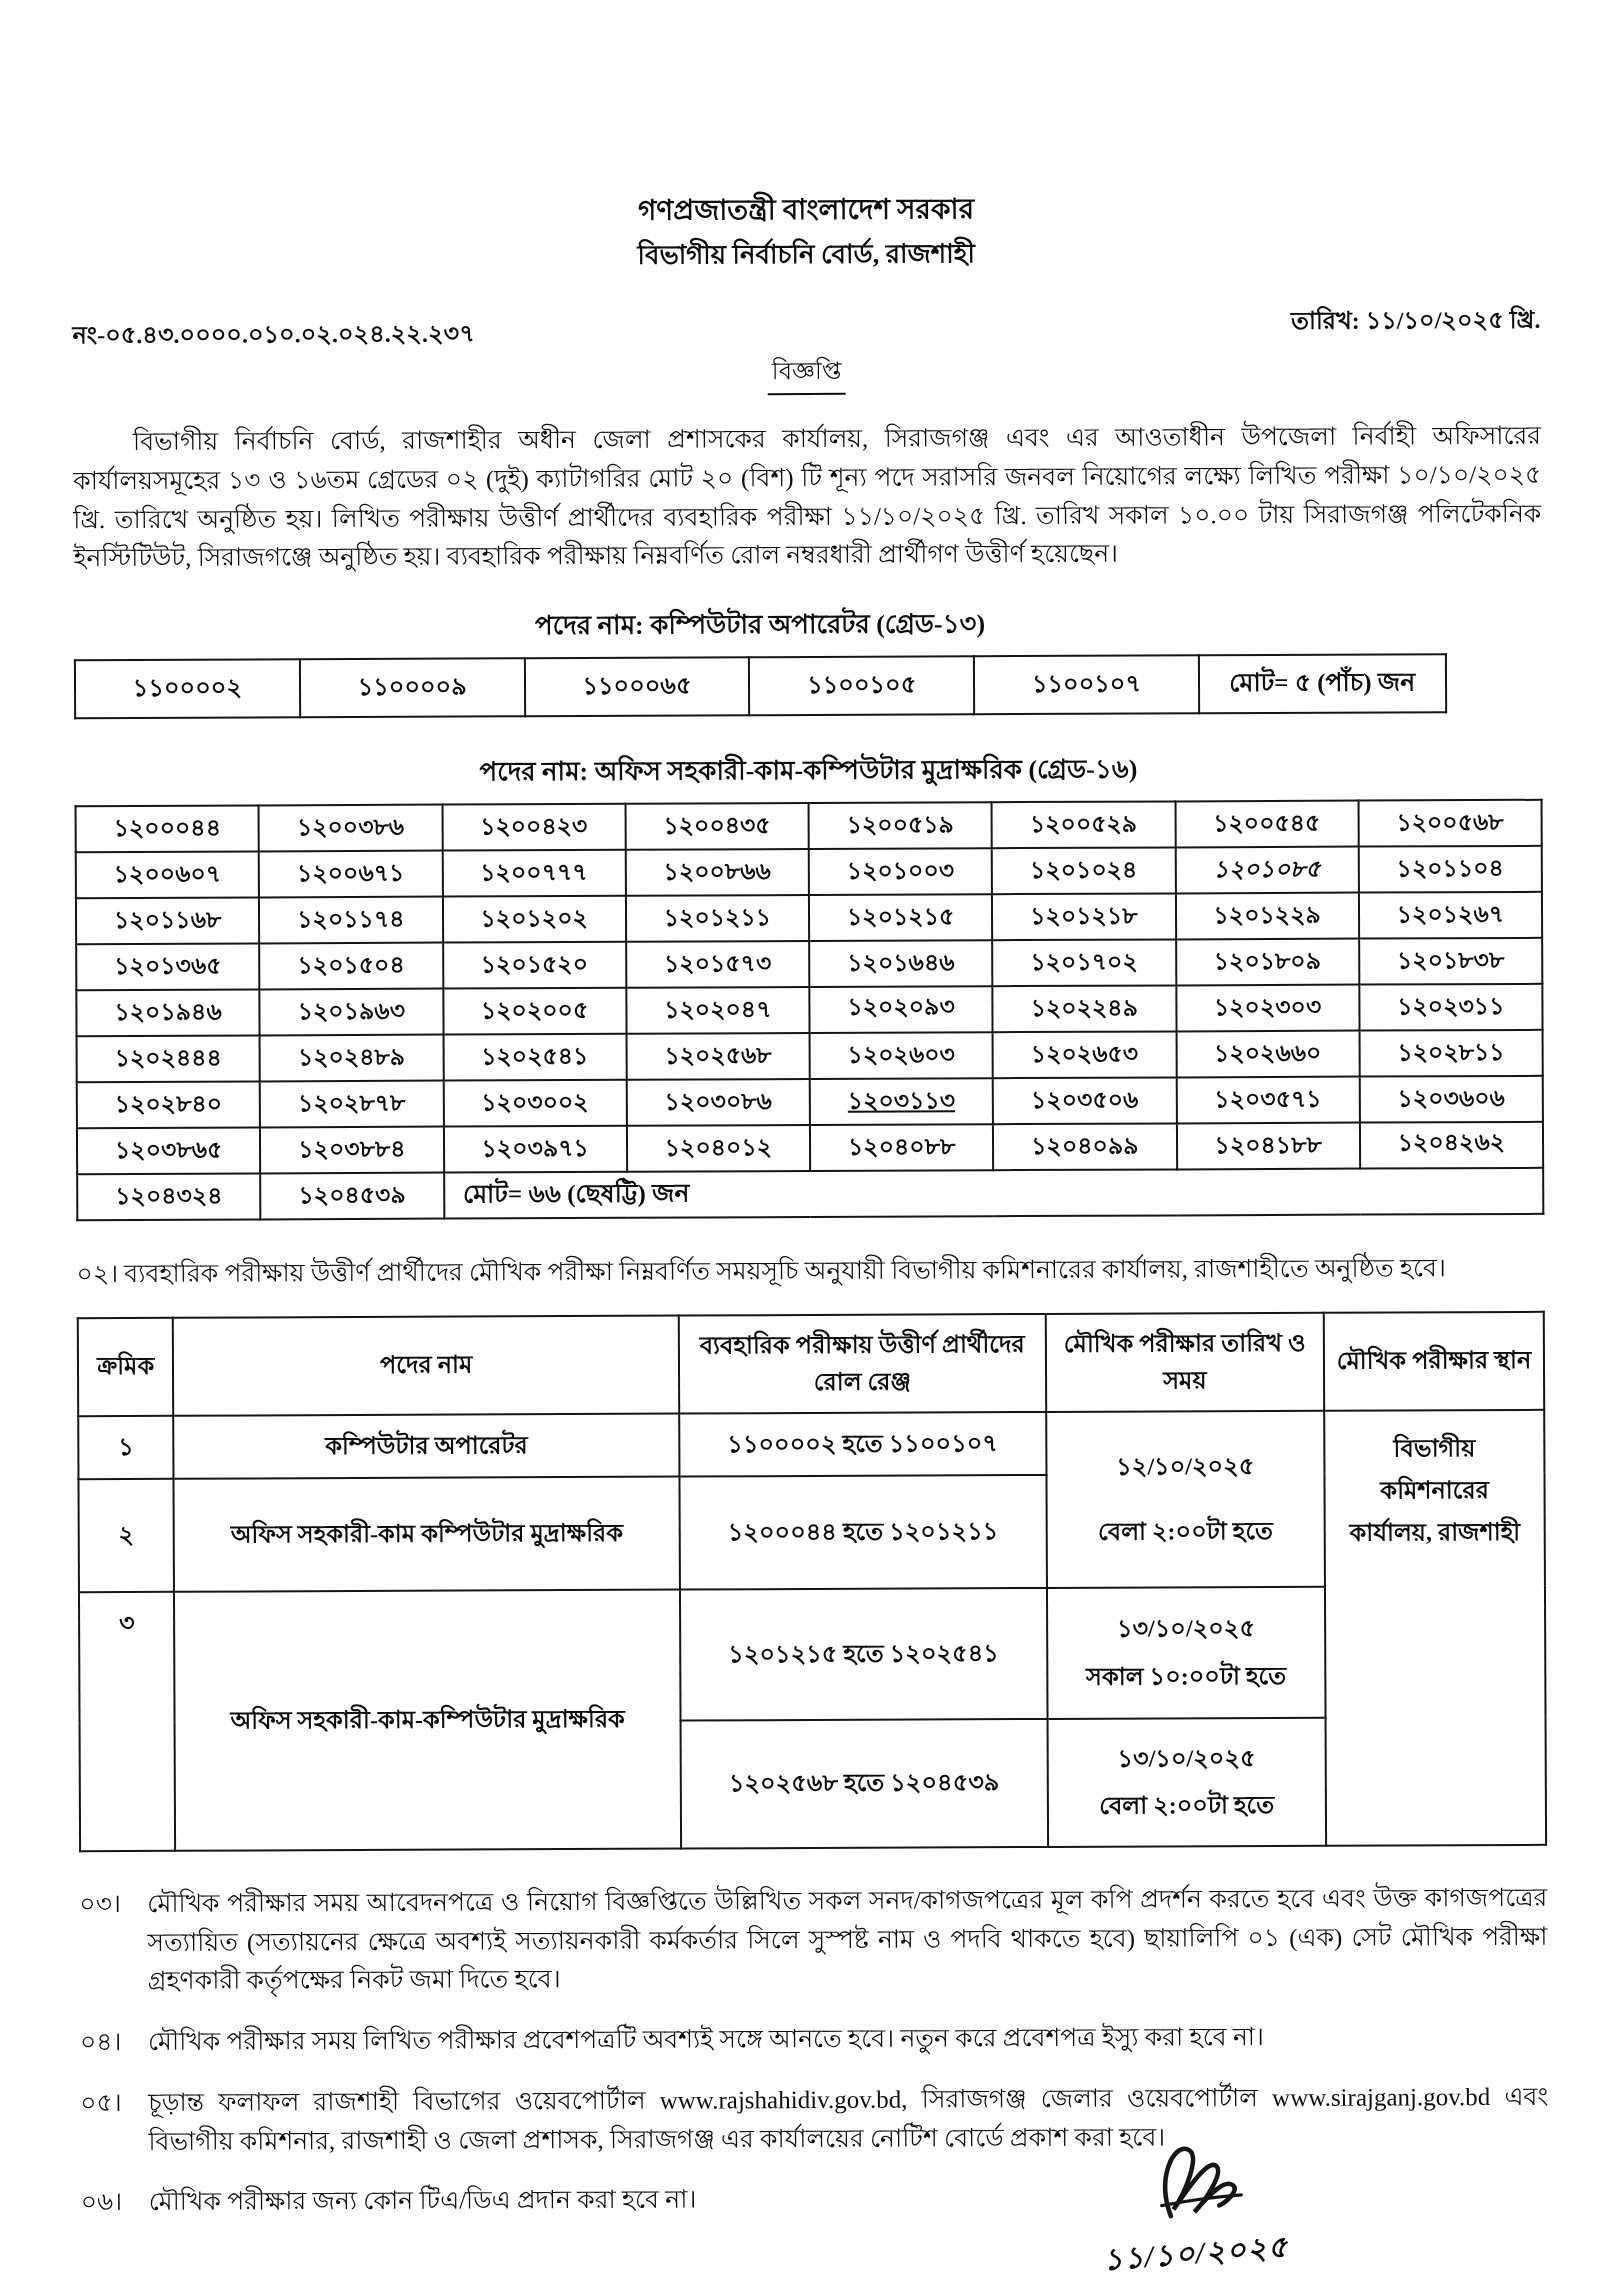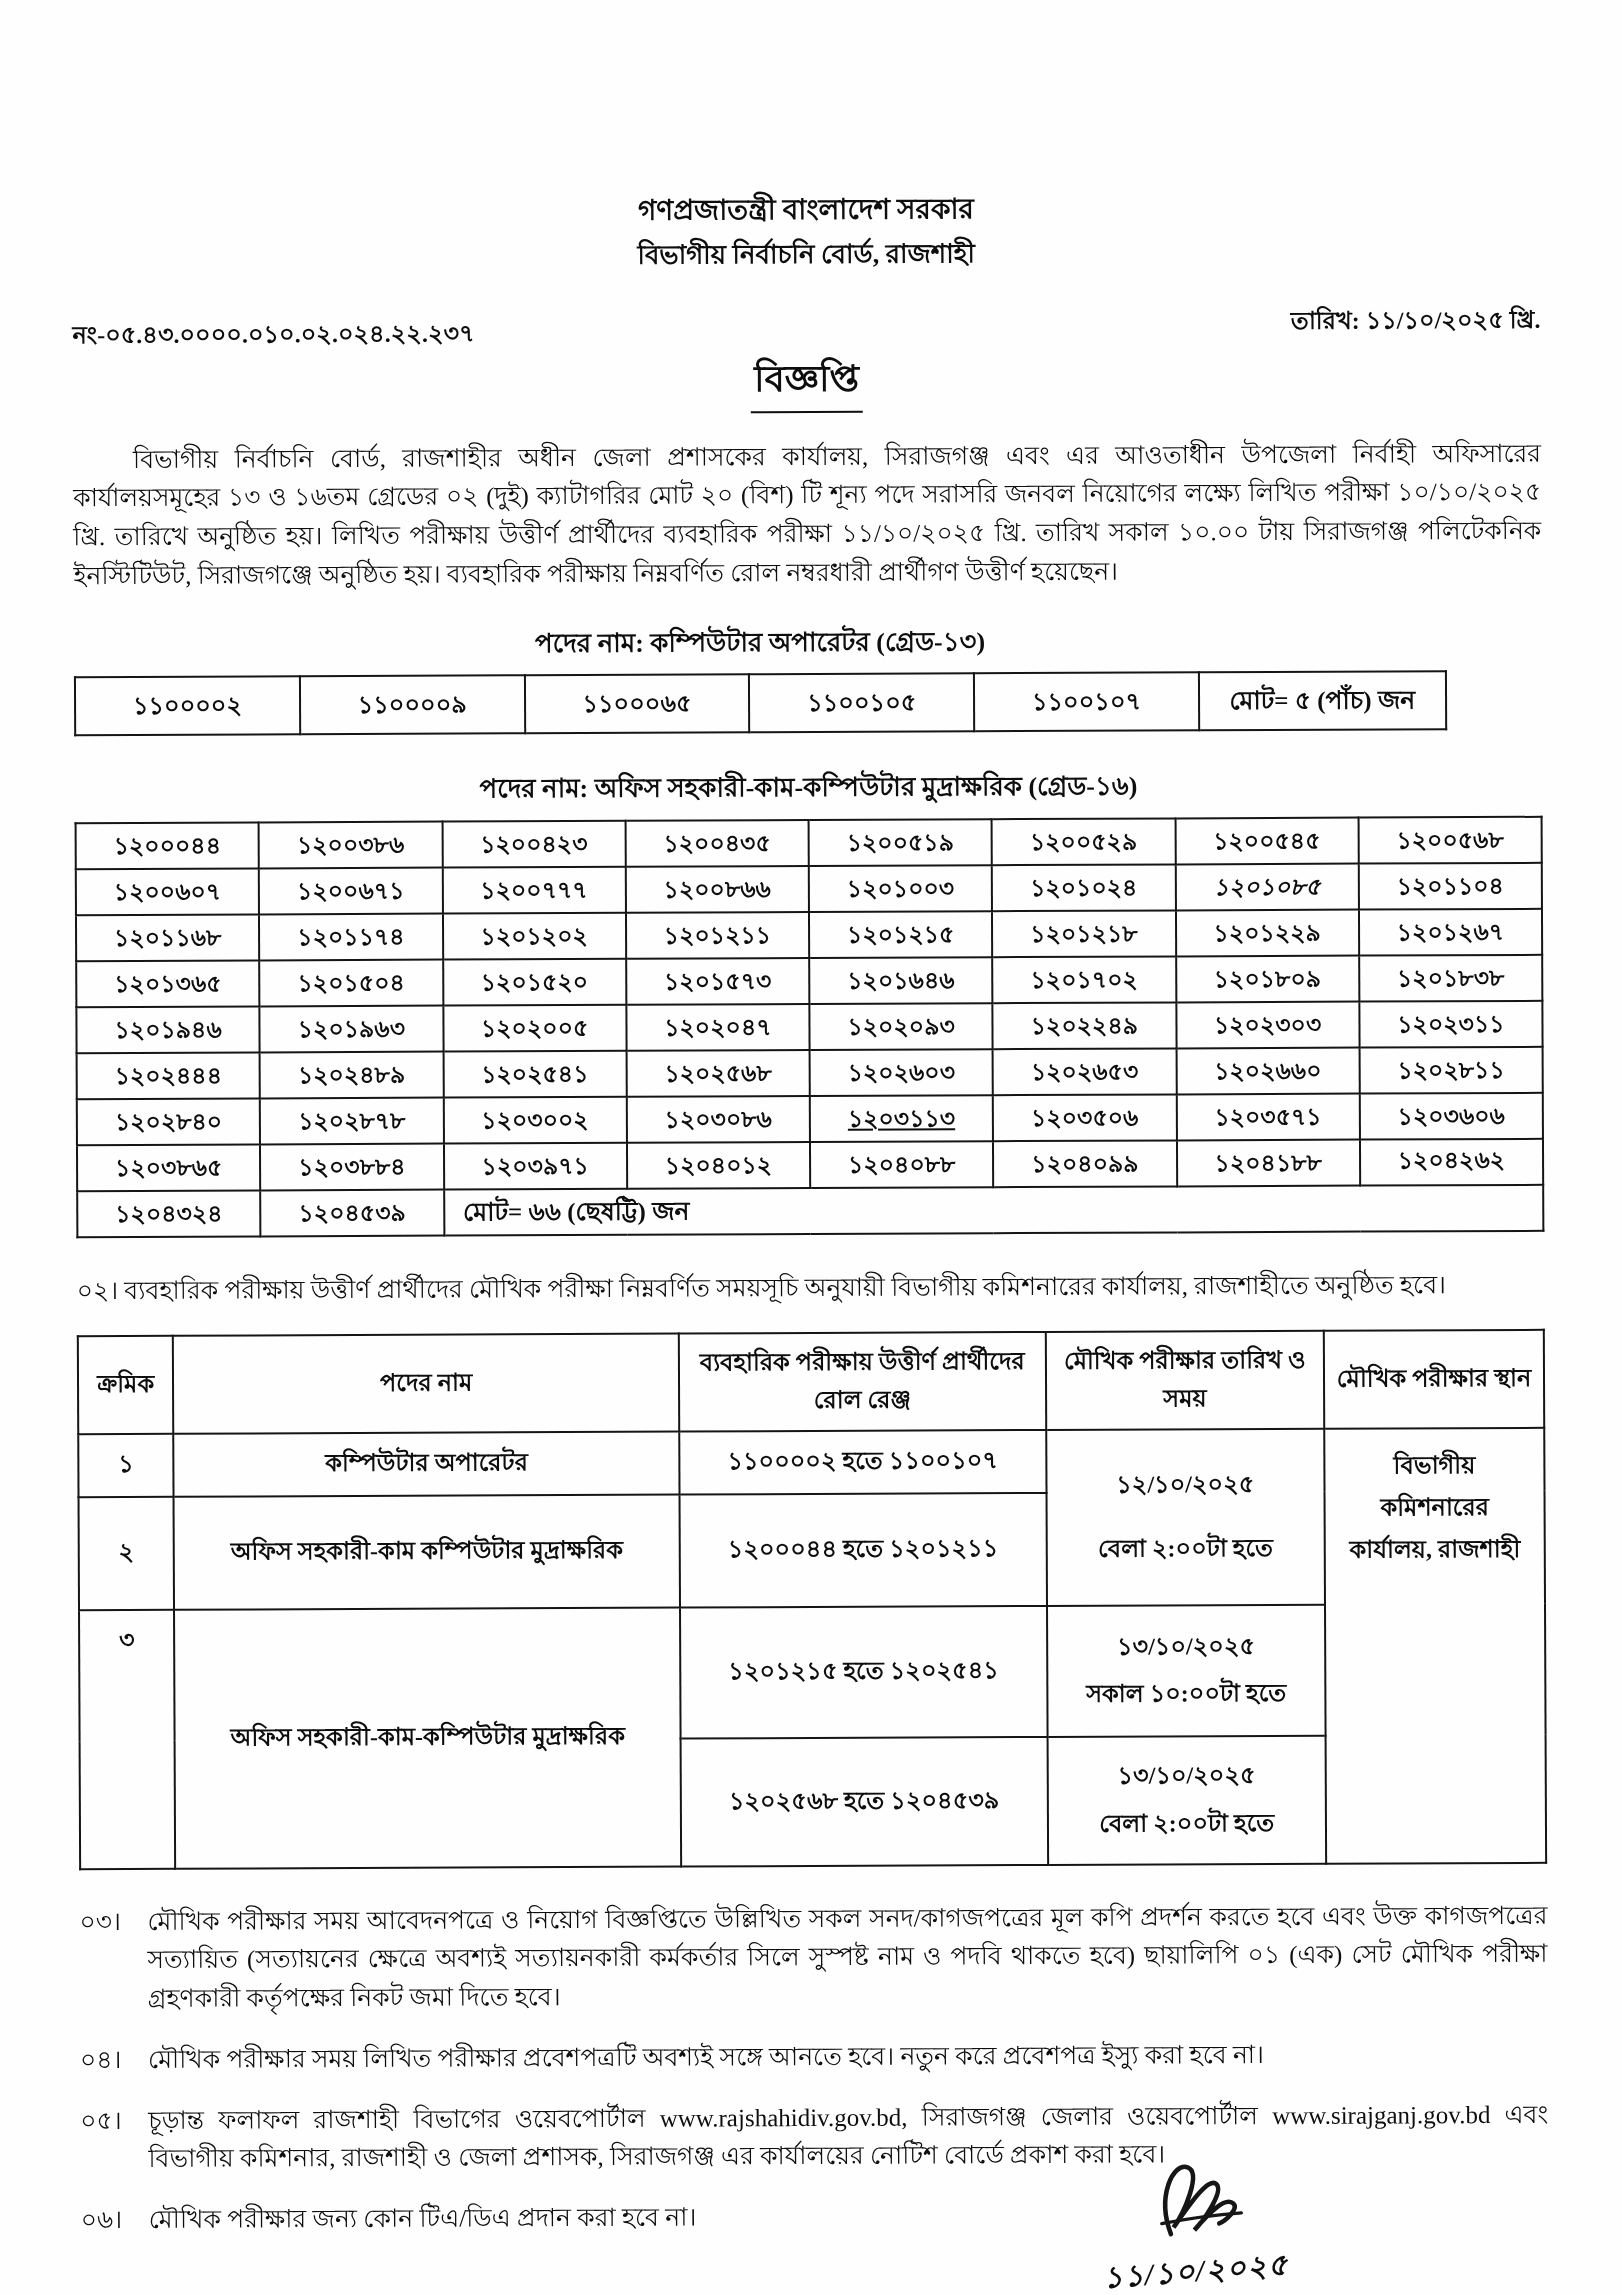--- a/index.html
+++ b/index.html
@@ -23,21 +23,21 @@
   .gov-head { text-align:center; }
   .gov-line1 { font-size:28px; font-weight:700; }
   .gov-line2 { font-size:26px; font-weight:700; margin-top:3.9px; }
 
   .memo-row { display:flex; justify-content:space-between; align-items:flex-end; margin-top:29px; font-size:24px; }
   .memo-no { font-weight:600; }
   .memo-date { font-weight:600; padding-bottom:9.2px; }
 
   .notice-title-wrap { text-align:center; margin-top:1.3px; }
   .notice-title {
-    display:inline-block; font-size:36px; font-weight:700;
+    display:inline-block; font-size:24px; font-weight:400;
     border-bottom:2.6px solid #0e0e0e; padding:0 3.9px 2.6px 3.9px;
   }
 
   .intro { margin-top:25px; text-align:justify; text-indent:60px; font-weight:500; }
 
   
   .tbl-title { text-align:center; font-size:26px; font-weight:700; }
   .t1-title { margin-top:30px; width:93.5%; }
   .t2-title { margin-top:35px; }
 
@@ -164,21 +164,21 @@
             <td style="width: 12.5%;">১২০১৬৪৬</td>
             <td style="width: 12.5%;">১২০১৭০২</td>
             <td style="width: 12.5%; text-align: center;">১২০১৮০৯</td>
             <td style="width: 12.5%;">১২০১৮৩৮</td>
           </tr>
           <tr>
             <td style="width: 12.5%;">১২০১৯৪৬</td>
             <td style="width: 12.5%;">১২০১৯৬৩</td>
             <td style="width: 12.5%;">১২০২০০৫</td>
             <td style="width: 12.5%;">১২০২০৪৭</td>
-            <td style="width: 12.5%;">১২০২০৯৩</td>
+            <td style="width: 12.5%; font-family: Liberation Mono, monospace;">১২০২০৯৩</td>
             <td style="width: 12.5%;">১২০২২৪৯</td>
             <td style="width: 12.5%;">১২০২৩০৩</td>
             <td style="width: 12.5%;">১২০২৩১১</td>
           </tr>
           <tr>
             <td style="width: 12.5%; border-radius: 6px;">১২০২৪৪৪</td>
             <td style="width: 12.5%;">১২০২৪৮৯</td>
             <td style="width: 12.5%;">১২০২৫৪১</td>
             <td style="width: 12.5%;">১২০২৫৬৮</td>
             <td style="width: 12.5%;">১২০২৬০৩</td>

